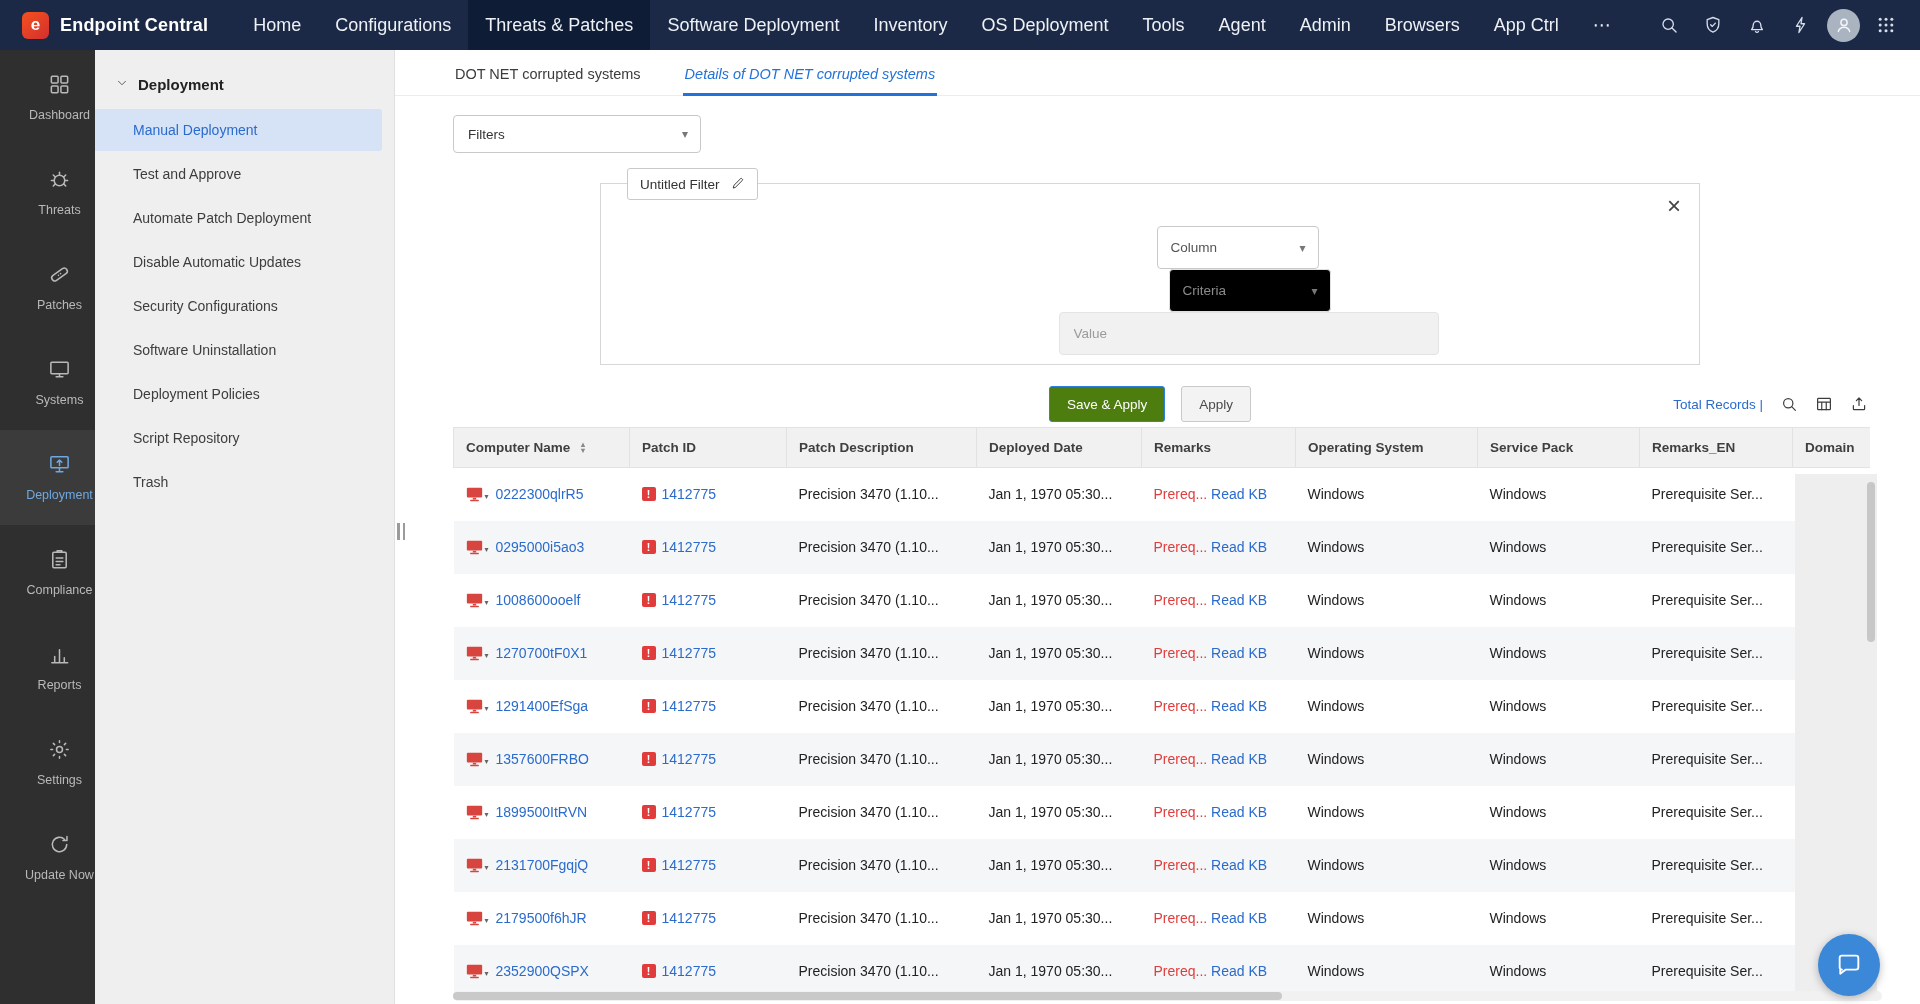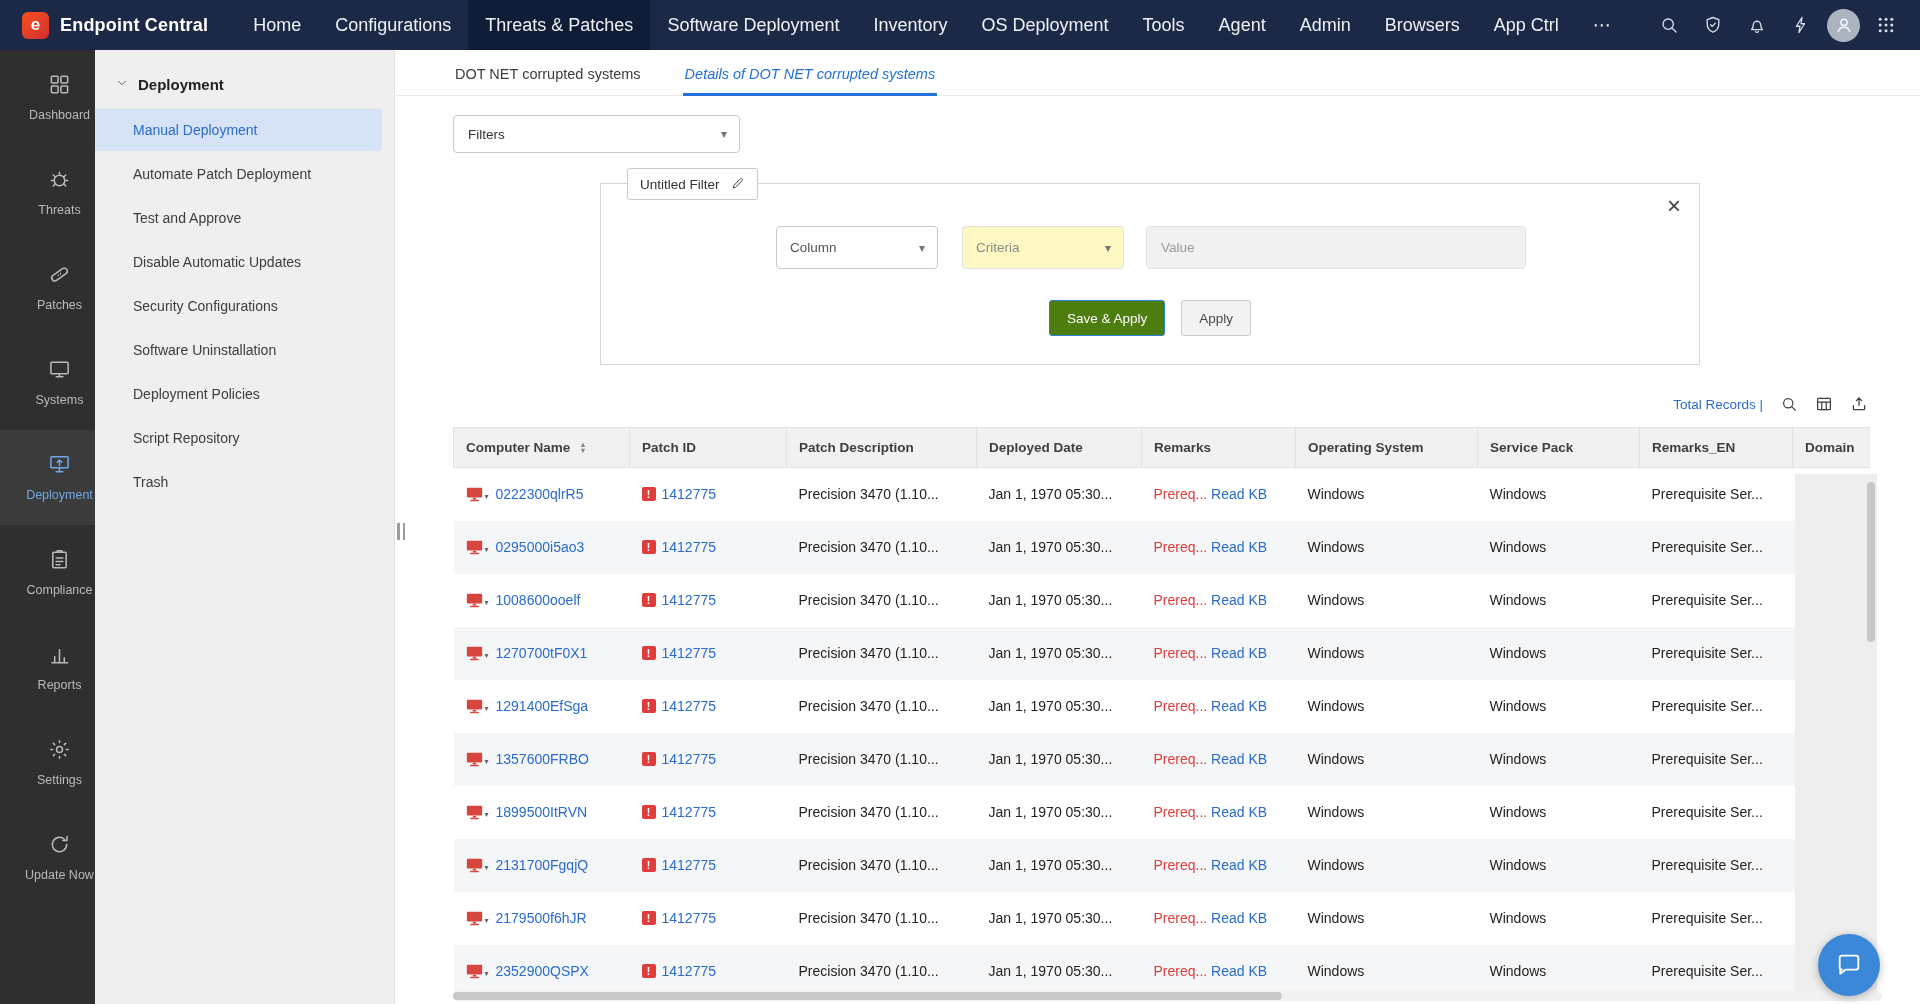--- a/index.html
+++ b/index.html
@@ -37,30 +37,30 @@
   .main { position:absolute; top:50px; left:395px; right:0; bottom:0; background:#fff; }
   .resize-handle { position:absolute; left:2px; top:473px; display:flex; gap:3px; cursor:col-resize; z-index:5; }
   .resize-handle i { display:block; width:2.5px; height:17px; background:#9b9b9b; }
 
   .tabbar { display:flex; gap:40px; padding-left:58px; height:46px; align-items:flex-end; border-bottom:1px solid #ececec; }
   .tab { padding:10px 2px 11px; font-size:14.5px; color:#3c3c3c; cursor:pointer; border-bottom:3px solid transparent; margin-bottom:-1px; white-space:nowrap; }
   .tab.active { color:#2272d9; border-bottom-color:#2272d9;font-style:italic; }
 
   .content { position:relative; padding:19px 0 0 58px; }
 
-  .filters-select { width:287px; height:38px; border:1px solid #c9c9c9; border-radius:4px; display:flex; align-items:center; justify-content:space-between; padding:0 12px 0 14px; font-size:13.5px; color:#333; cursor:pointer; background:#fff; }
+  .filters-select { width:248px; height:38px; border:1px solid #c9c9c9; border-radius:4px; display:flex; align-items:center; justify-content:space-between; padding:0 12px 0 14px; font-size:13.5px; color:#333; cursor:pointer; background:#fff; }
   .chev { color:#777; font-size:12px; }
 
   .filter-panel { position:relative; margin:30px 0 0 147px; width:1100px; height:182px; border:1px solid #d7d7d7; background:#fff; }
   .filter-chip { position:absolute; top:-16px; left:26px; background:#fff; border:1px solid #c9c9c9; border-radius:3px; height:32px; display:flex; align-items:center; gap:11px; padding:0 12px; font-size:13.5px; color:#333; cursor:pointer; }
   .filter-chip svg { width:14px; height:14px; color:#333; }
   .filter-close { position:absolute; top:10px; right:18px; font-size:24px; color:#444; line-height:1; cursor:pointer; }
-  .filter-row { display:flex; align-items:center; margin:42px 0 0 175px; }
+  .filter-row { display:flex; align-items:center; margin:42px 0 0 175px;flex-direction:column; }
   .fselect { width:162px; height:43px; border:1px solid #c9c9c9; border-radius:4px; display:flex; align-items:center; justify-content:space-between; padding:0 12px 0 13px; font-size:13.5px; color:#555; cursor:pointer; background:#fff; }
-  .fselect.disabled { background:#fef9c3; border-color:#e1e1e1; color:#8b8b8b; margin-left:24px; }
+  .fselect.disabled { background:#000000; border-color:#e1e1e1; color:#8b8b8b; margin-left:24px; }
   .value-input { width:380px; height:43px; background:#f1f1f1; border:1px solid #e4e4e4; border-radius:4px; padding:0 14px; font-size:13.5px; color:#701a75; margin-left:22px; outline:none; }
   .value-input::placeholder { color:#9a9a9a; }
   .filter-actions { display:flex; justify-content:center; gap:16px; margin-top:31px; }
   .btn { height:36px; padding:0 17px; border-radius:3px; font-size:13.5px; border:1px solid #c9c9c9; background:#f3f3f3; color:#4a4a4a; cursor:pointer; font-family:inherit; }
   .btn.primary { background:#4d7c0f; border-color:#2e7de0; color:#fff;text-align:center; }
 
   .table-tools { display:flex; align-items:center; justify-content:flex-end; gap:17px; width:1415px; margin:30px 0 14px; }
   .total-records { color:#2a6bcc; font-size:13.5px; cursor:pointer; }
   .tool-icon { color:#3d3d3d; cursor:pointer; display:flex; }
   .tool-icon svg { width:18px; height:18px; }
@@ -223,22 +223,22 @@
 
 <aside class="sidebar">
   <div class="sidebar-header">
     <span id="sidebar-chev"><svg viewBox="0 0 24 24" fill="none" stroke="currentColor" stroke-width="1.6" stroke-linecap="round" stroke-linejoin="round">
           <path d="M6 9l6 6 6-6"></path>
         </svg></span>
     <span>Deployment</span>
   </div>
   <div id="sidebar-items">
       <div class="side-item active">Manual Deployment</div>
+      <div class="side-item">Test and Approve</div>
       <div class="side-item">Automate Patch Deployment</div>
-      <div class="side-item">Test and Approve</div>
       <div class="side-item">Disable Automatic Updates</div>
       <div class="side-item">Security Configurations</div>
       <div class="side-item">Software Uninstallation</div>
       <div class="side-item">Deployment Policies</div>
       <div class="side-item">Script Repository</div>
       <div class="side-item">Trash</div>
     </div>
 </aside>
 
 <main class="main">

